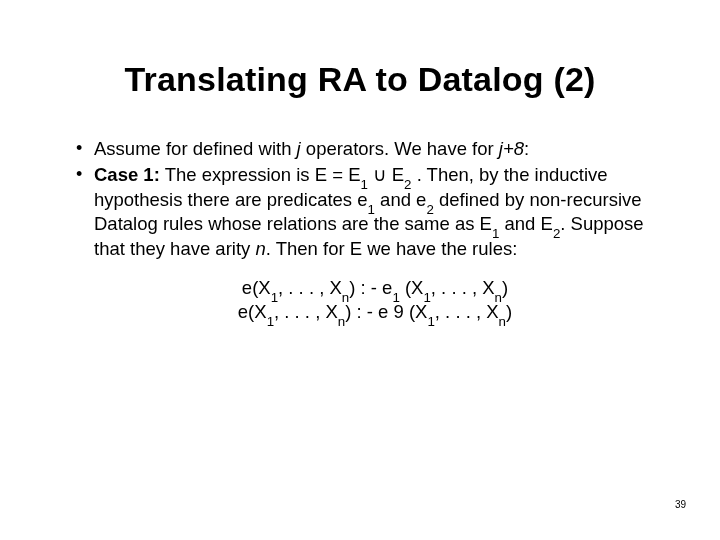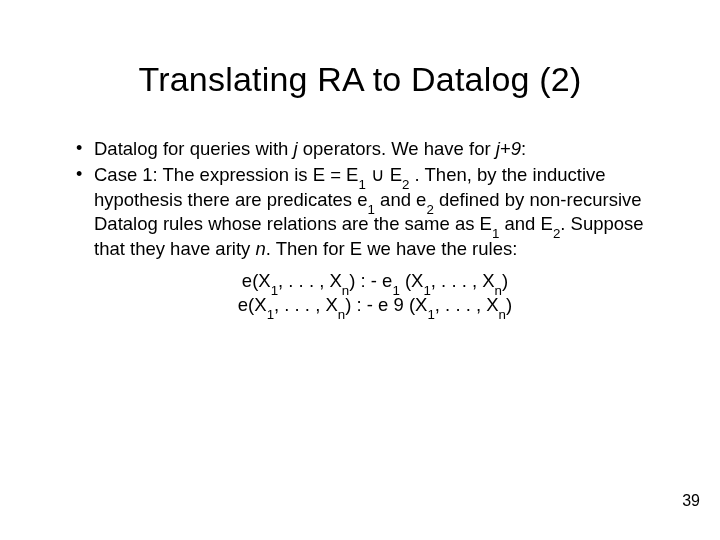--- a/index.html
+++ b/index.html
@@ -12,21 +12,21 @@
     color: #000000;
     position: relative;
     overflow: hidden;
   }
   .slide {
     padding: 60px 64px 0 64px;
     box-sizing: border-box;
   }
   .title {
     font-size: 34px;
-    font-weight: 400;
+    font-weight: 700;
     text-align: center;
     margin: 0 0 38px 0;
     letter-spacing: 0.2px;
   }
   .bullets {
     margin: 0;
     padding: 0 0 0 8px;
     list-style: none;
   }
   .bullet {
@@ -40,42 +40,42 @@
     content: "•";
     position: absolute;
     left: 4px;
     top: 0;
     font-size: 18px;
   }
   .rules {
     text-align: center;
     font-size: 18.5px;
     line-height: 1.32;
-    margin-top: 8px;
+    margin-top: 15px;
   }
   .page-number {
     position: absolute;
-    right: 20px;
+    right: 34px;
     bottom: 30px;
-    font-size: 16px;
+    font-size: 10px;
   }
-  .b { font-weight: 400; }
+  .b { font-weight: 700; }
   .i { font-style: italic; }
   sub { font-size: 0.72em; line-height: 0; position: relative; top: 0.25em; }
   .union { font-family: Arial, sans-serif; }
 </style>
 </head>
 <body>
 
 <div class="slide">
   <h1 class="title">Translating RA to Datalog (2)</h1>
 
   <ul class="bullets">
     <li class="bullet">
-      <span>Datalog for queries with </span><span class="i">j</span><span> operators. We have for </span><span class="i">j+9</span><span>:</span>
+      <span>Assume for defined with </span><span class="i">j</span><span> operators. We have for </span><span class="i">j+8</span><span>:</span>
     </li>
     <li class="bullet">
       <span class="b">Case 1:</span><span> The expression is E = E</span><sub>1</sub><span> </span><span class="union">∪</span><span> E</span><sub>2</sub><span> . Then, by the inductive hypothesis there are predicates e</span><sub>1</sub><span> and e</span><sub>2</sub><span> defined by non-recursive Datalog rules whose relations are the same as E</span><sub>1</sub><span> and E</span><sub>2</sub><span>. Suppose that they have arity </span><span class="i">n</span><span>. Then for E we have the rules:</span>
       <div class="rules">
         <div>
           <span>e(X</span><sub>1</sub><span>, . . . , X</span><sub>n</sub><span>) : - e</span><sub>1</sub><span> (X</span><sub>1</sub><span>, . . . , X</span><sub>n</sub><span>)</span>
         </div>
         <div>
           <span>e(X</span><sub>1</sub><span>, . . . , X</span><sub>n</sub><span>) : - e 9 (X</span><sub>1</sub><span>, . . . , X</span><sub>n</sub><span>)</span>
         </div>

